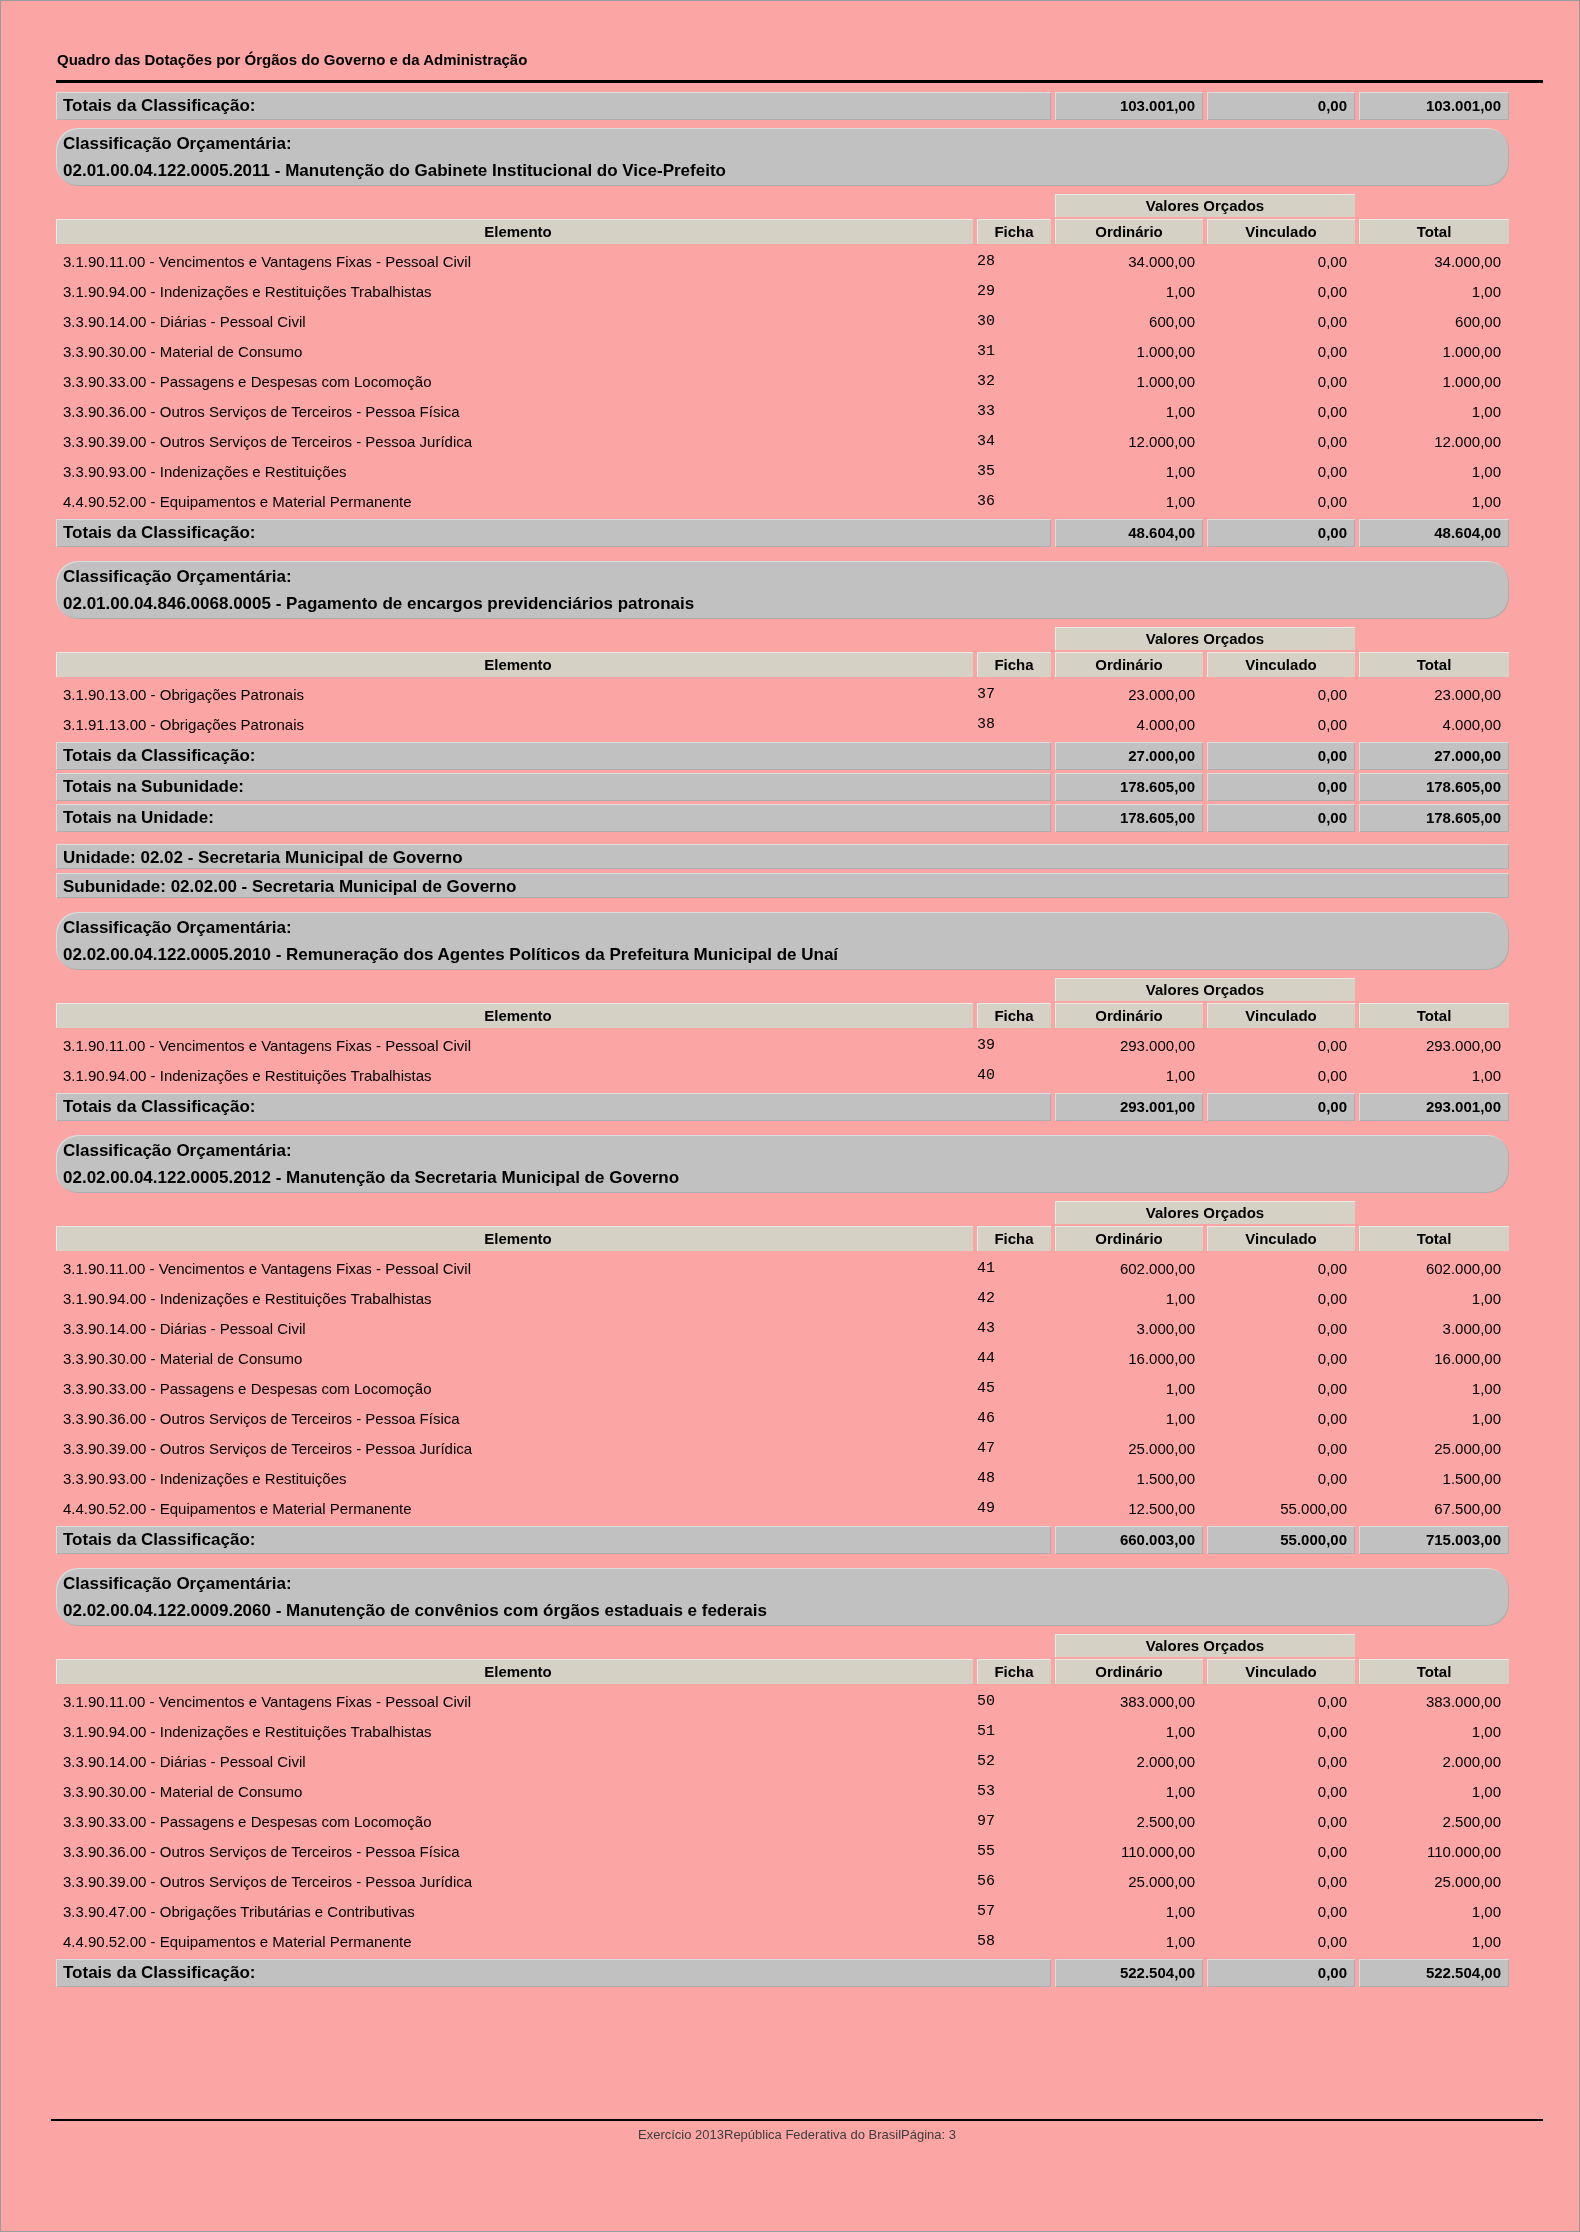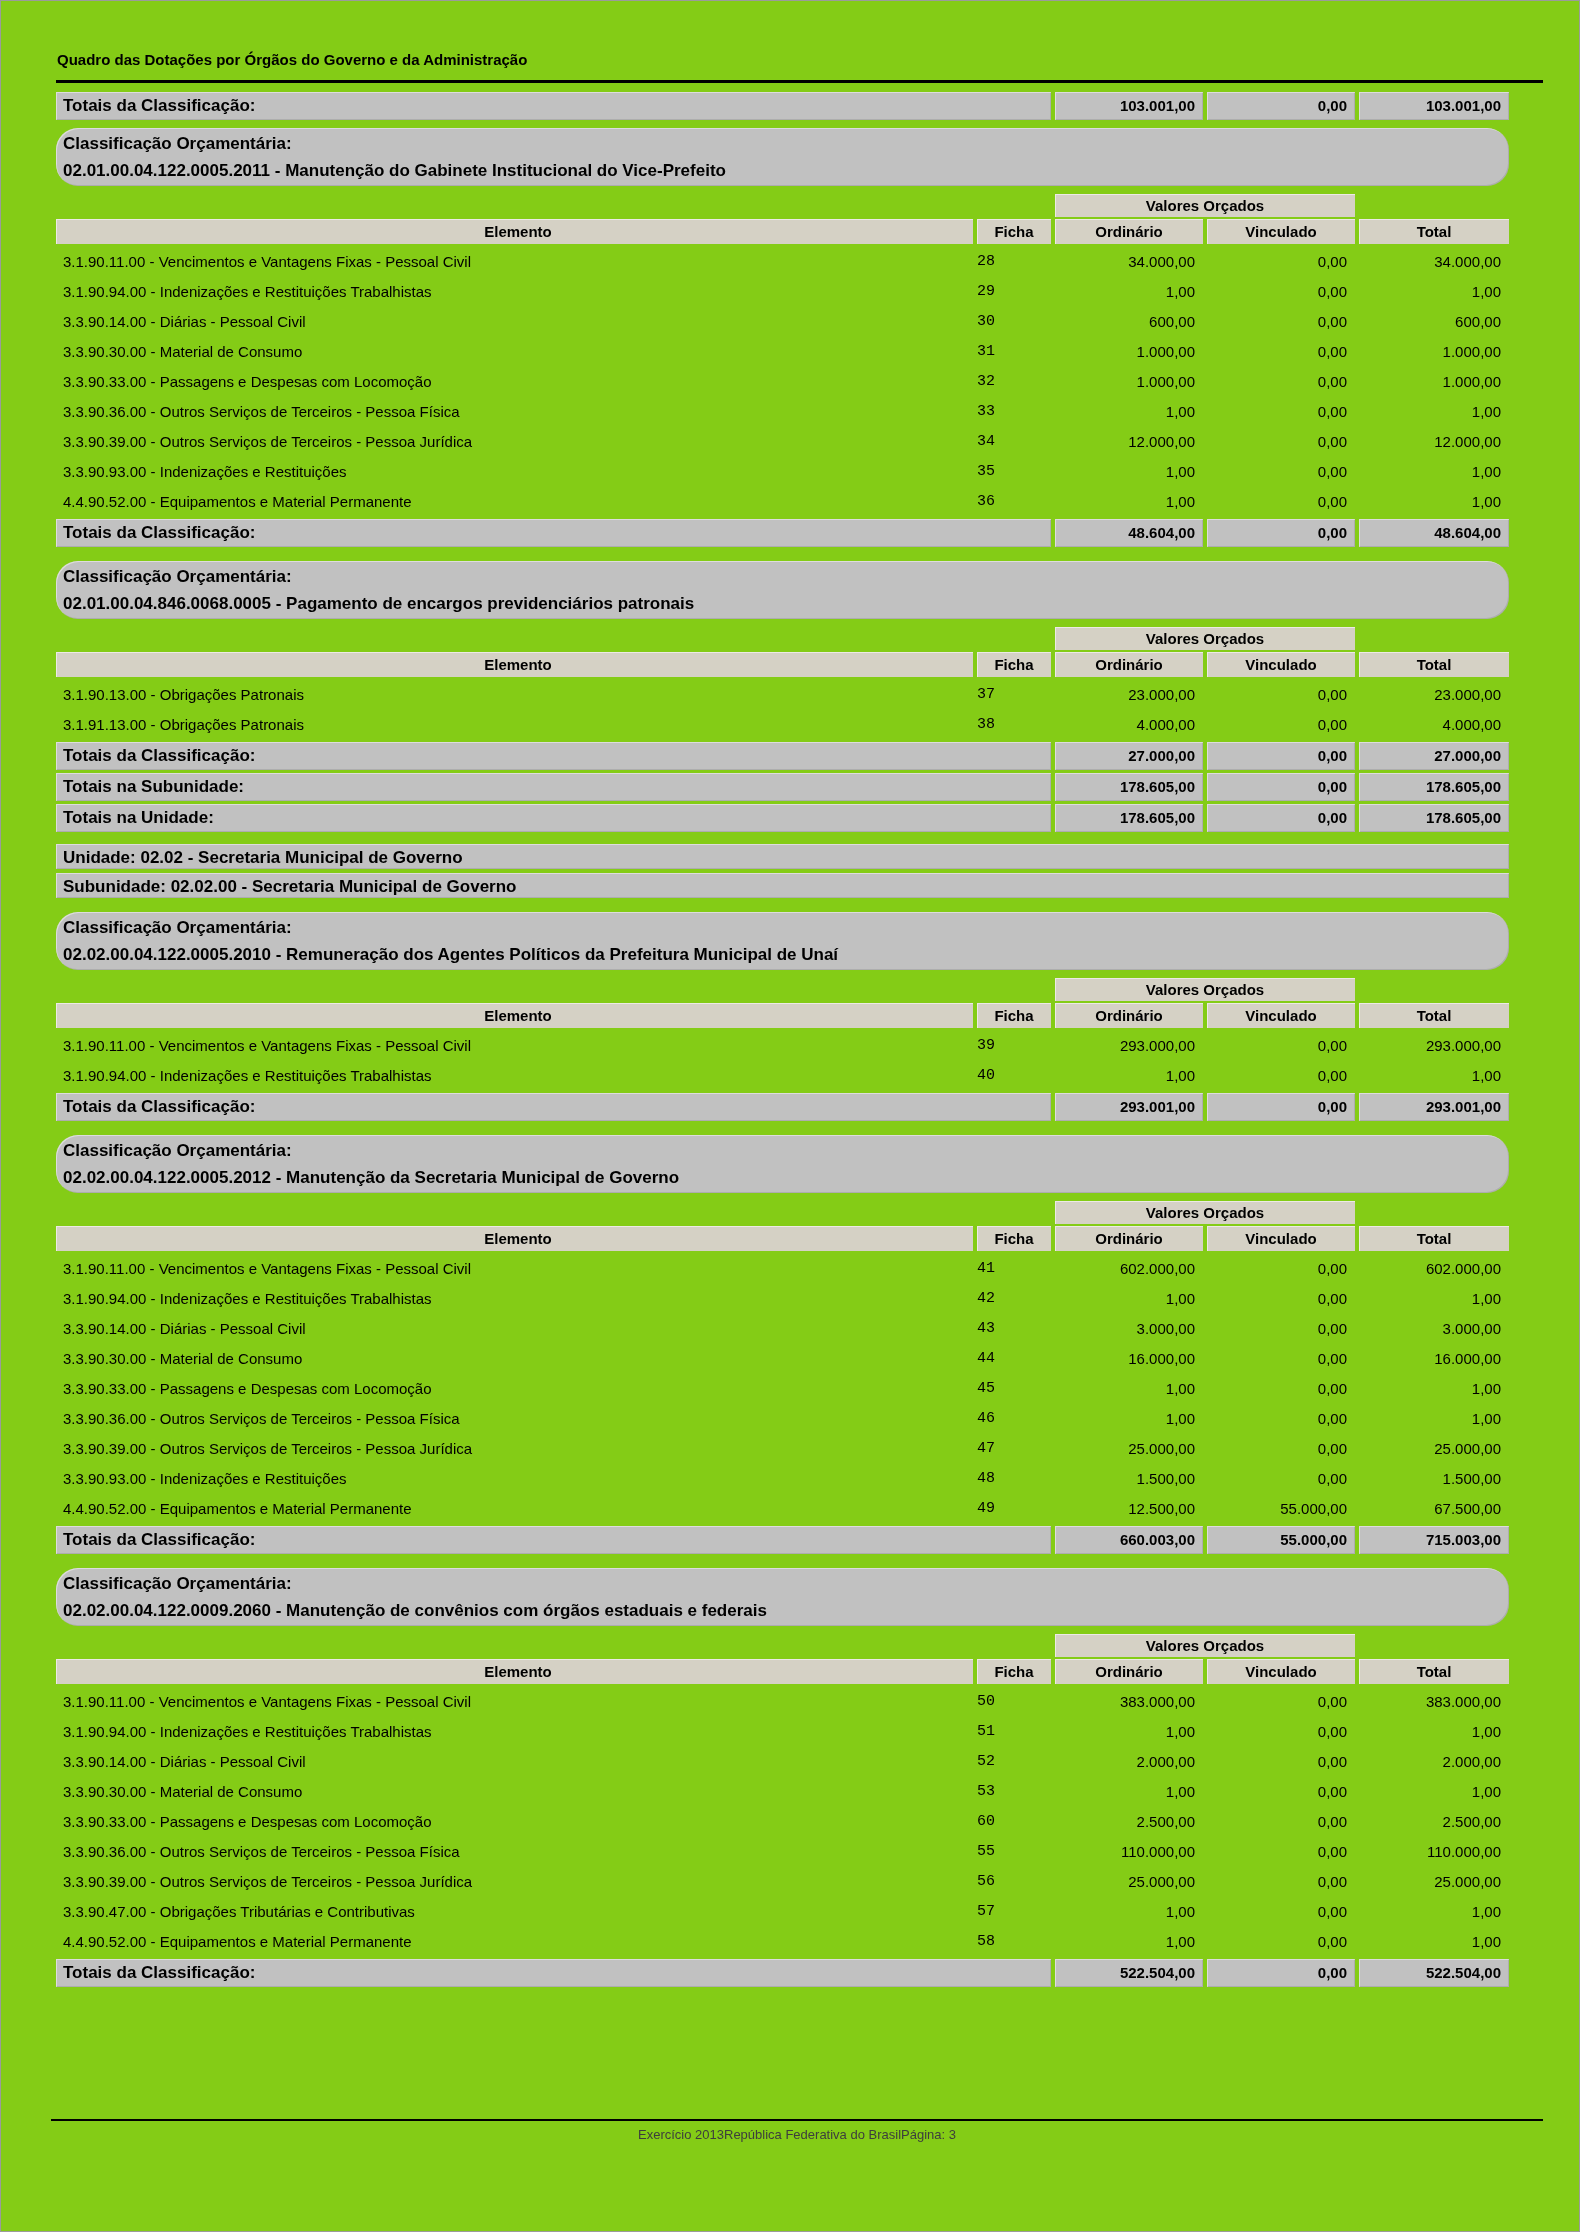--- a/index.html
+++ b/index.html
@@ -4,21 +4,21 @@
 <style>
   * { box-sizing: border-box; margin: 0; padding: 0; }
   html, body { background: #ffffff; }
   body {
     width: 1580px; height: 2232px; position: relative;
     font-family: "Liberation Sans", sans-serif; color: #000;
   }
   .page {
     position: absolute; inset: 0;
     border: 1px solid var(--page-border, #9b9b9b);
-    background: #84cc16;
+    background: #fca5a5;
   }
   .report-title { position: absolute; left: 56px; top: 50px; font-size: 15px; font-weight: bold; }
   .rule-top { position: absolute; left: 55px; right: 36px; top: 79px; height: 3px; background: #000; }
   .content { position: absolute; left: 55px; top: 91px; width: 1453px; }
 
   .grid { display: grid; grid-template-columns: 1fr 74px 148px 148px 150px; column-gap: 4px; }
   .cell { font-size: 15px; line-height: 28px; white-space: nowrap; overflow: hidden; }
   .center { text-align: left; font-family: Liberation Mono, monospace; }
   .num { text-align: right; padding-right: 8px; }
   .left { text-align: left; padding-left: 7px; }
@@ -374,21 +374,21 @@
         </div>
         <div class="grid data-row">
           <div class="cell left">3.3.90.30.00 - Material de Consumo</div>
           <div class="cell center">53</div>
           <div class="cell num">1,00</div>
           <div class="cell num">0,00</div>
           <div class="cell num">1,00</div>
         </div>
         <div class="grid data-row">
           <div class="cell left">3.3.90.33.00 - Passagens e Despesas com Locomoção</div>
-          <div class="cell center">60</div>
+          <div class="cell center">97</div>
           <div class="cell num">2.500,00</div>
           <div class="cell num">0,00</div>
           <div class="cell num">2.500,00</div>
         </div>
         <div class="grid data-row">
           <div class="cell left">3.3.90.36.00 - Outros Serviços de Terceiros - Pessoa Física</div>
           <div class="cell center">55</div>
           <div class="cell num">110.000,00</div>
           <div class="cell num">0,00</div>
           <div class="cell num">110.000,00</div>

